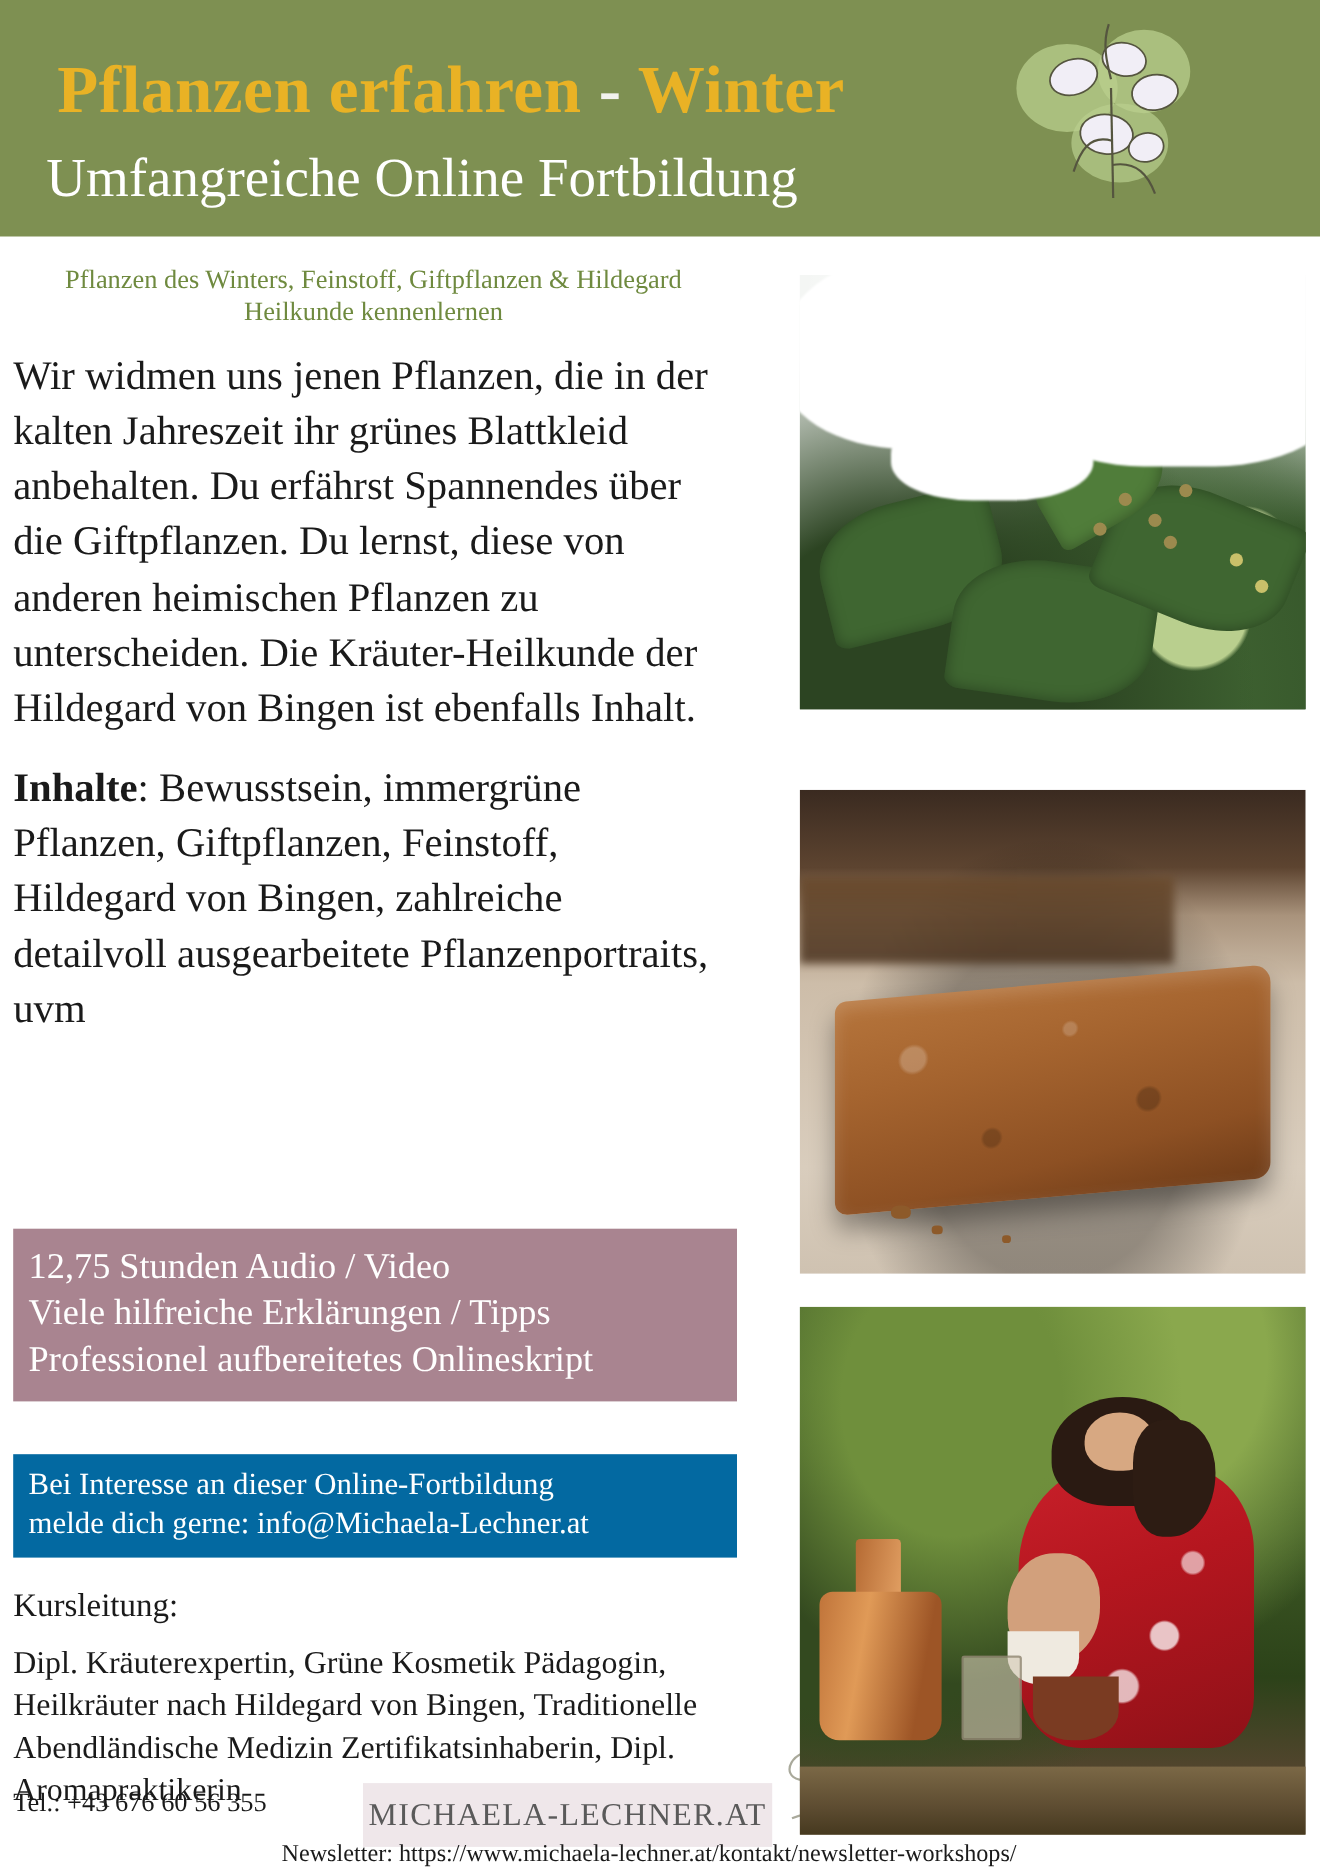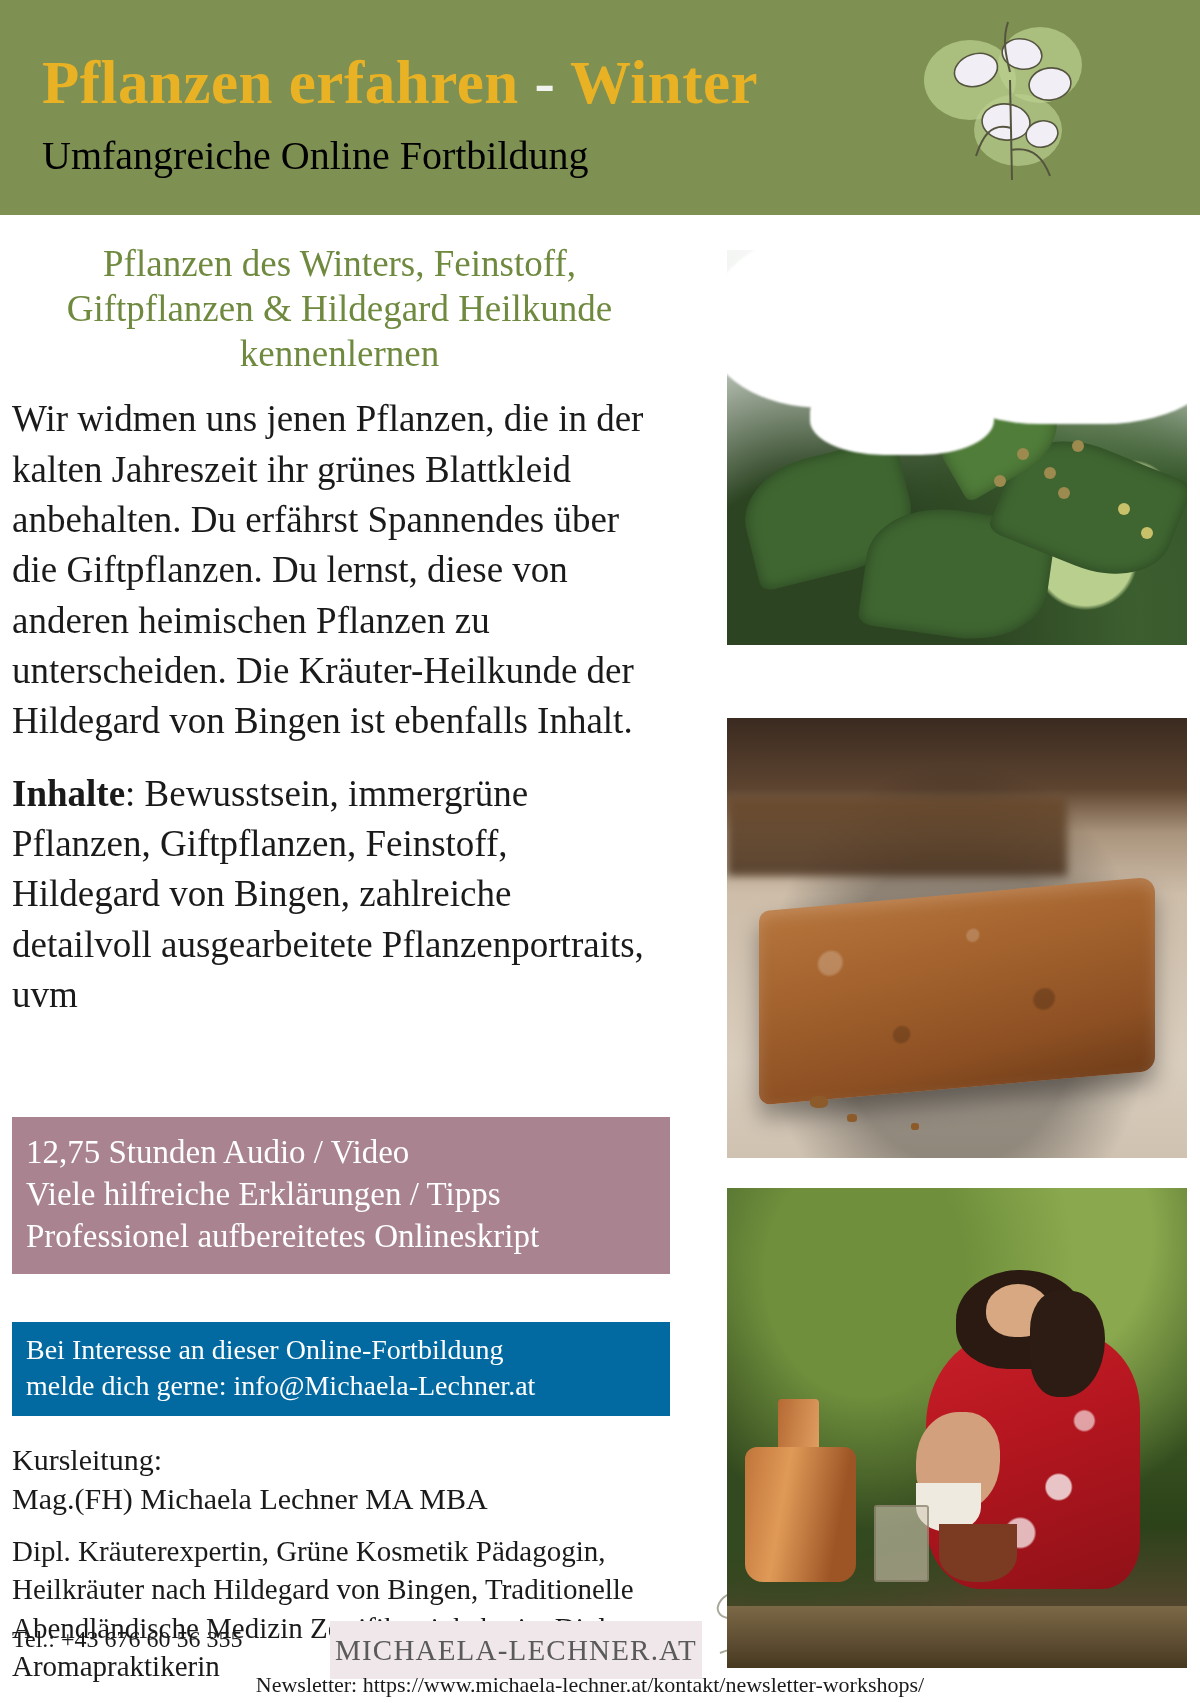--- a/index.html
+++ b/index.html
@@ -15,50 +15,50 @@
 
   
   .header {
     position: absolute;
     left: 0; top: 0;
     width: 1200px; height: 215px;
     background: #7e9052;
   }
   .header-title {
     position: absolute;
-    left: 42px; top: 48px;
+    left: 52px; top: 48px;
     font-size: 61px;
     font-weight: bold;
     color: #e9b225;
     letter-spacing: 0.5px;
     white-space: nowrap;
   }
   .header-title .dash { color: #f2f2ee; font-weight: bold; }
   .header-sub {
     position: absolute;
     left: 42px; top: 132px;
-    font-size: 40px;
-    color: #000000;
+    font-size: 50px;
+    color: #ffffff;
     white-space: nowrap;
   }
   .header-flower {
     position: absolute;
     right: 100px; top: 10px;
     width: 190px; height: 180px;
   }
 
   
   .left-col {
     position: absolute;
     left: 0; top: 215px;
     width: 675px;
   }
   .subject-title {
     margin: 26px 20px 0 24px;
-    font-size: 37px;
+    font-size: 24px;
     line-height: 1.22;
     color: #6f8a3f;
     text-align: center;
   }
   .body-para {
     margin: 18px 22px 0 12px;
     font-size: 37px;
     line-height: 1.36;
     color: #1a1a1a;
   }
@@ -386,21 +386,20 @@
   <div class="line">Professionel aufbereitetes Onlineskript</div>
 </div>
 
 <div class="mauve-box2">
   <div class="line">Bei Interesse an dieser Online-Fortbildung</div>
   <div class="line">melde dich gerne: info@Michaela-Lechner.at</div>
 </div>
 
 <div class="trainer">
   <div class="lead">Kursleitung:</div>
-  <div class="lead">Mag.(FH) Michaela Lechner MA MBA</div>
   <div class="desc">Dipl. Kräuterexpertin, Grüne Kosmetik Pädagogin, Heilkräuter nach Hildegard von Bingen, Traditionelle Abendländische Medizin Zertifikatsinhaberin, Dipl. Aromapraktikerin</div>
 </div>
 
 <div class="contact-small">
   <div>Tel.: +43 676 60 56 355</div>
 </div>
 
 <div class="website-badge">
   <span>MICHAELA-LECHNER.AT</span>
 </div>

